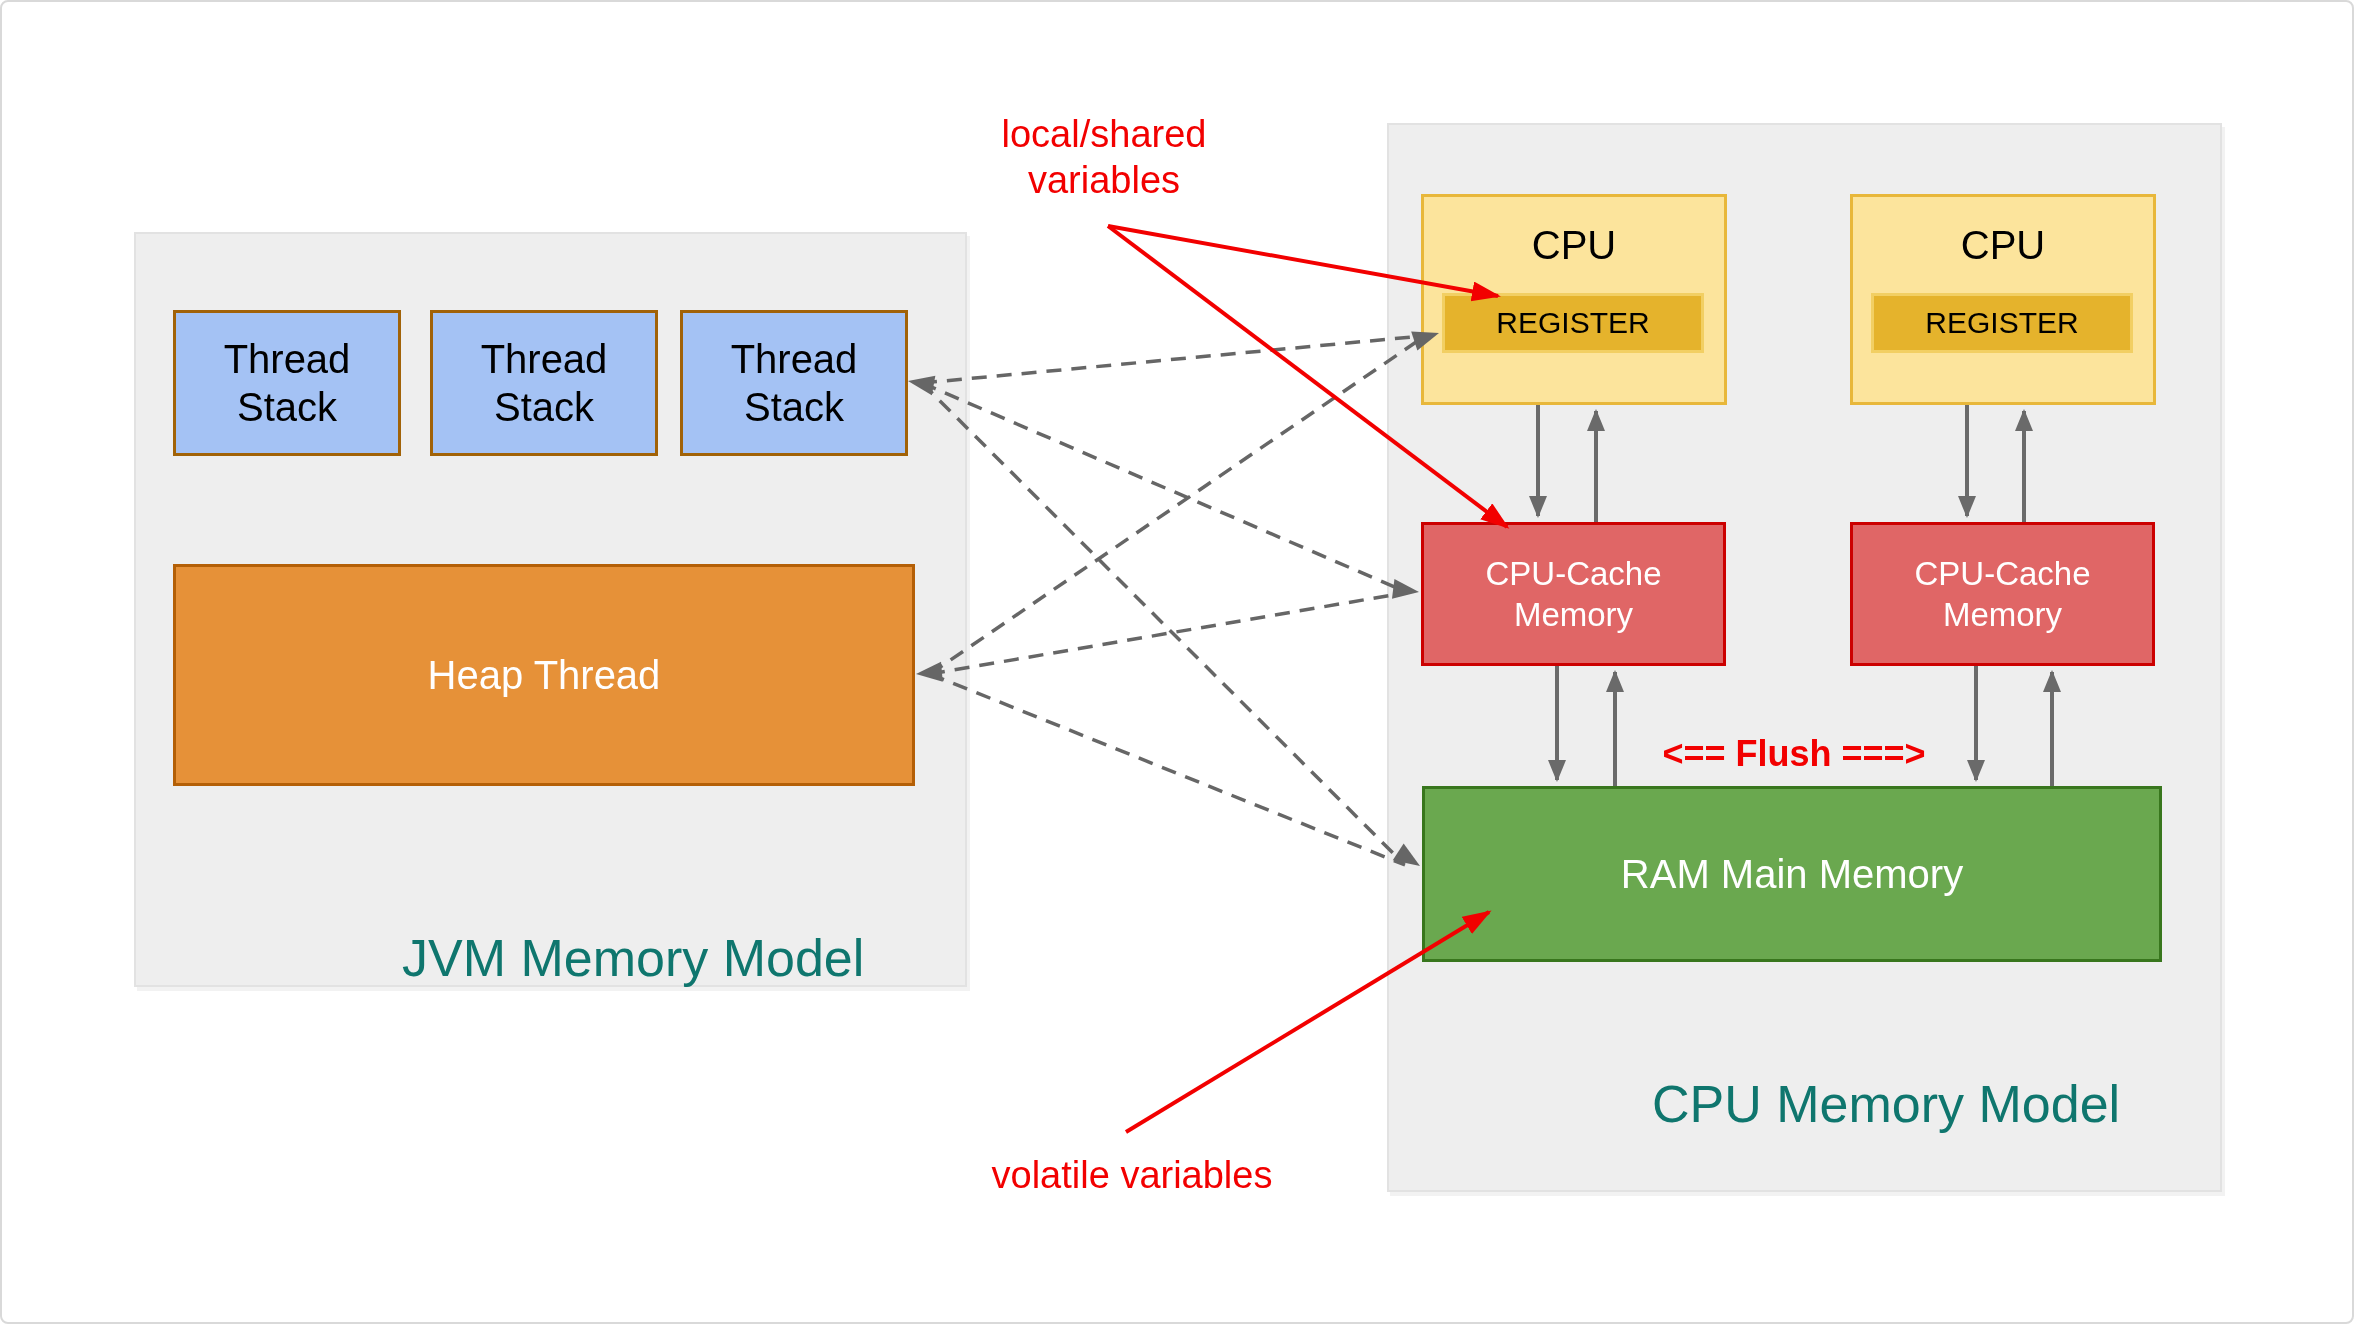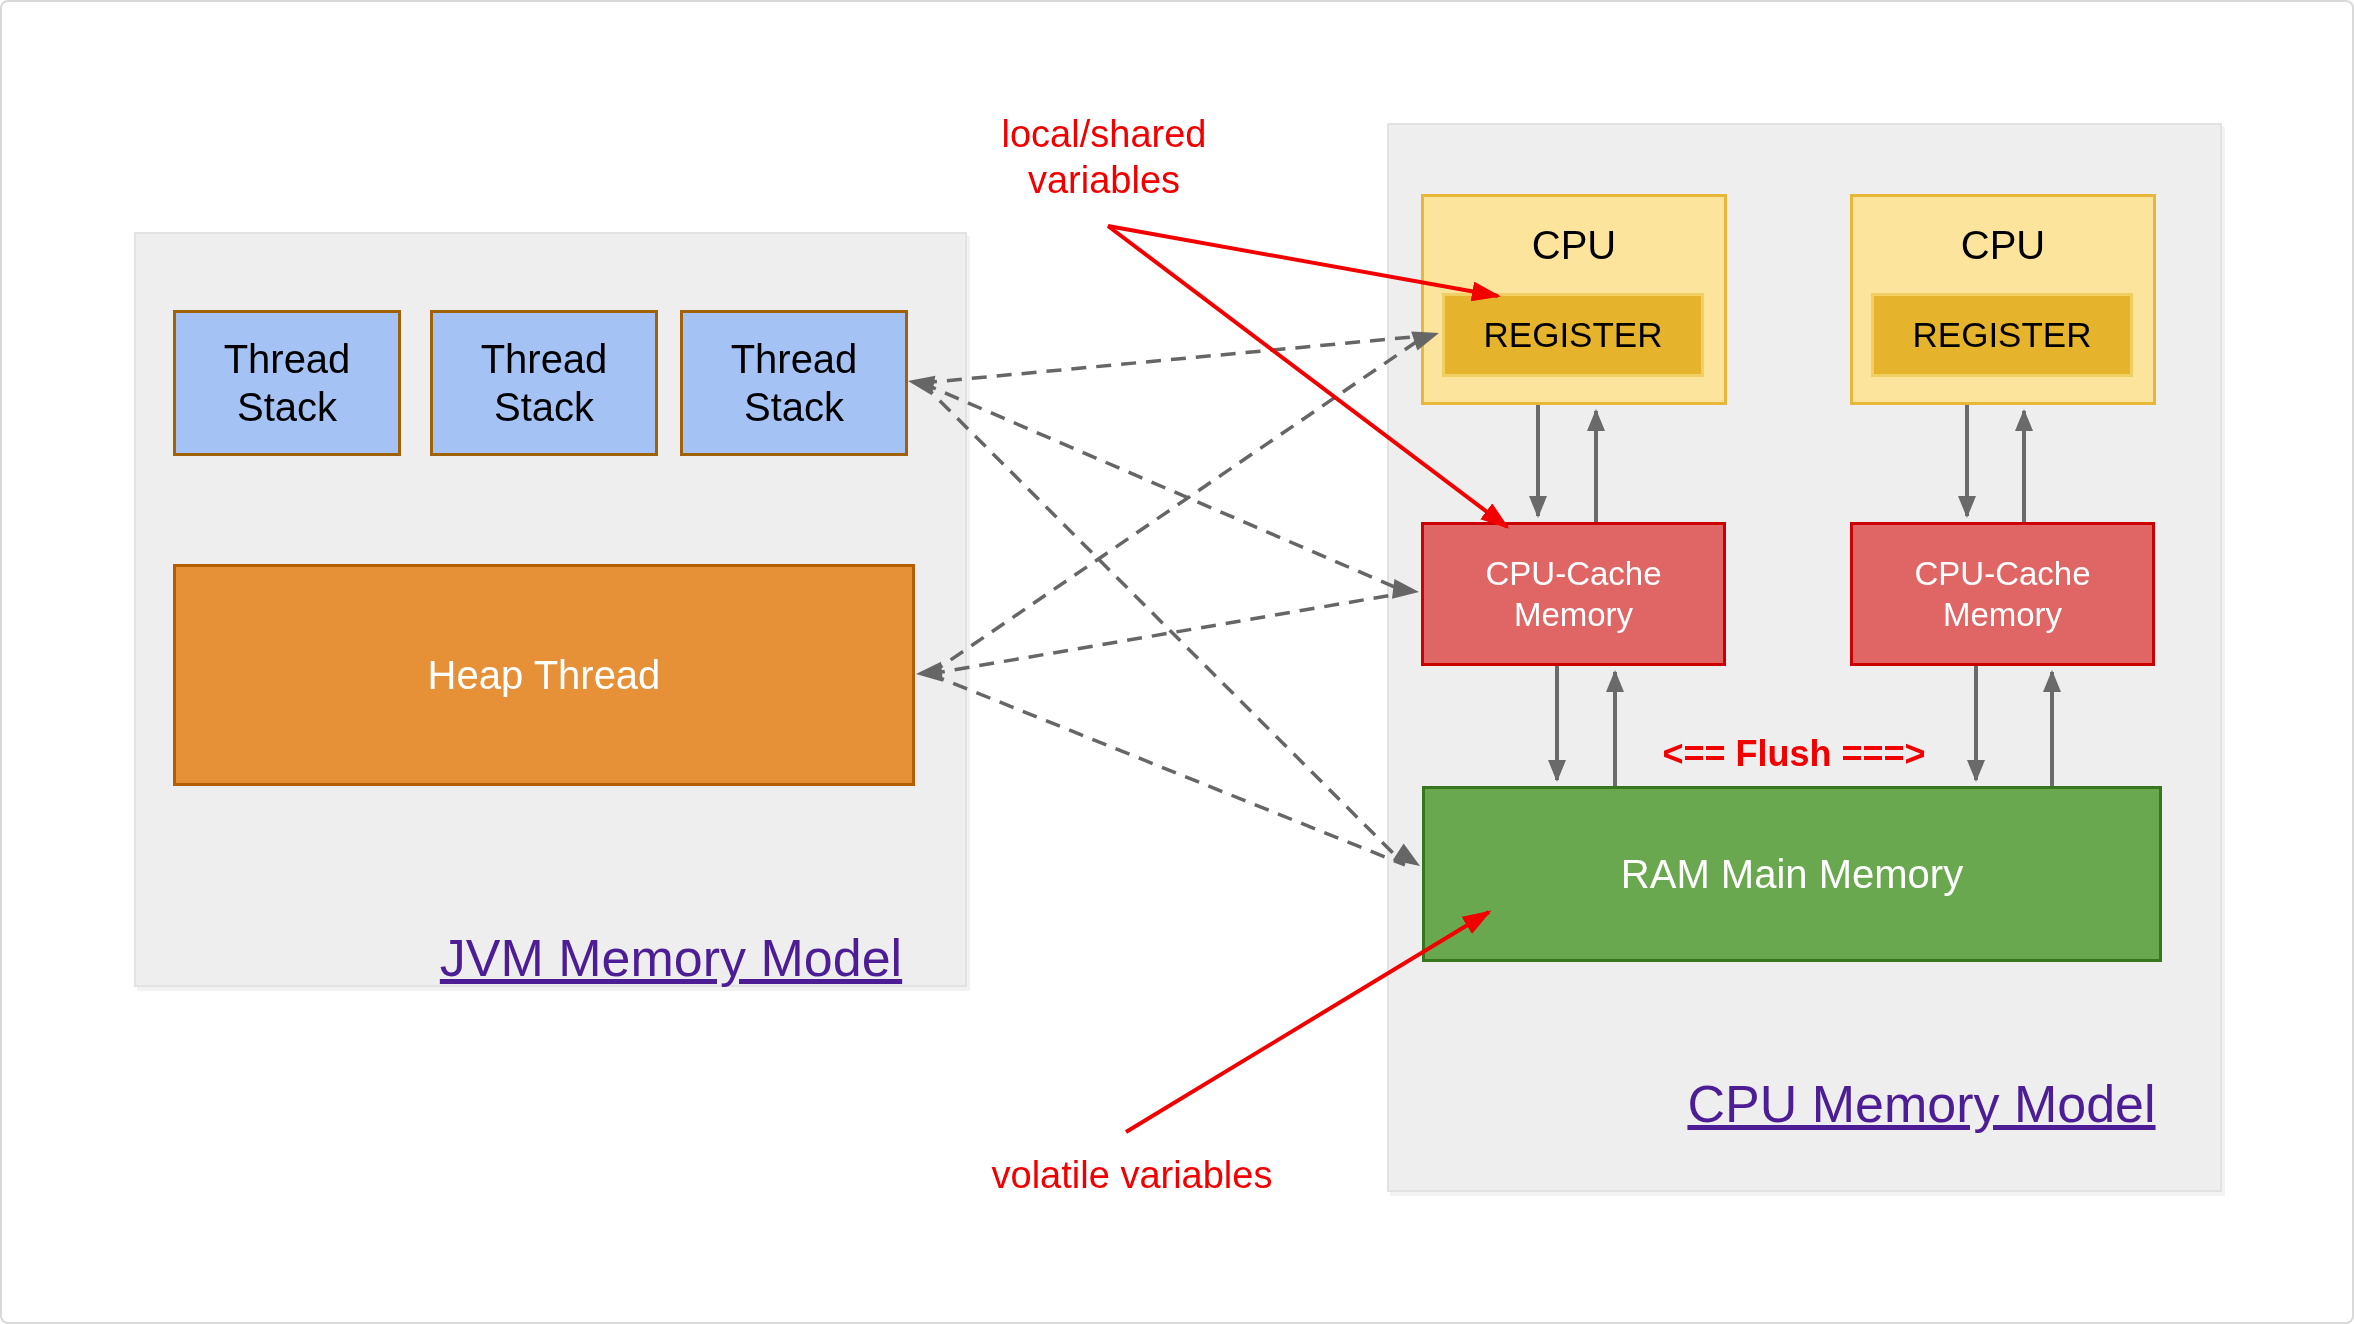--- a/index.html
+++ b/index.html
@@ -35,43 +35,42 @@
     position: absolute;
     left: 171px; top: 562px;
     width: 742px; height: 222px;
     background: #e69138;
     border: 3px solid #b45f06;
     color: #ffffff;
     font-size: 40px;
   }
   .section-title {
     position: absolute;
-    color: #4c1d95;
+    color: #0f766e;
     font-size: 52px;
-    text-align: center;
-    text-decoration: underline;
+    text-align: left;
   }
   .cpu-chip {
     position: absolute;
     width: 306px; height: 211px;
     background: #fce49c;
     border: 3px solid #e8b73a;
   }
   .cpu-chip-label {
     height: 96px;
     display: flex; align-items: center; justify-content: center;
     color: #000000; font-size: 40px;
   }
   .register {
     position: absolute;
     left: 18px; top: 96px;
-    width: 262px; height: 84px;
+    width: 262px; height: 60px;
     background: #e5b32c;
     border: 3px solid #f2cf63;
-    color: #000000; font-size: 35px;
+    color: #000000; font-size: 30px;
   }
   .cache {
     position: absolute;
     width: 305px; height: 144px;
     background: #e06666;
     border: 3px solid #cc0000;
     color: #ffffff;
     font-size: 33px; line-height: 41px; justify-content: center;
   }
   .ram {

